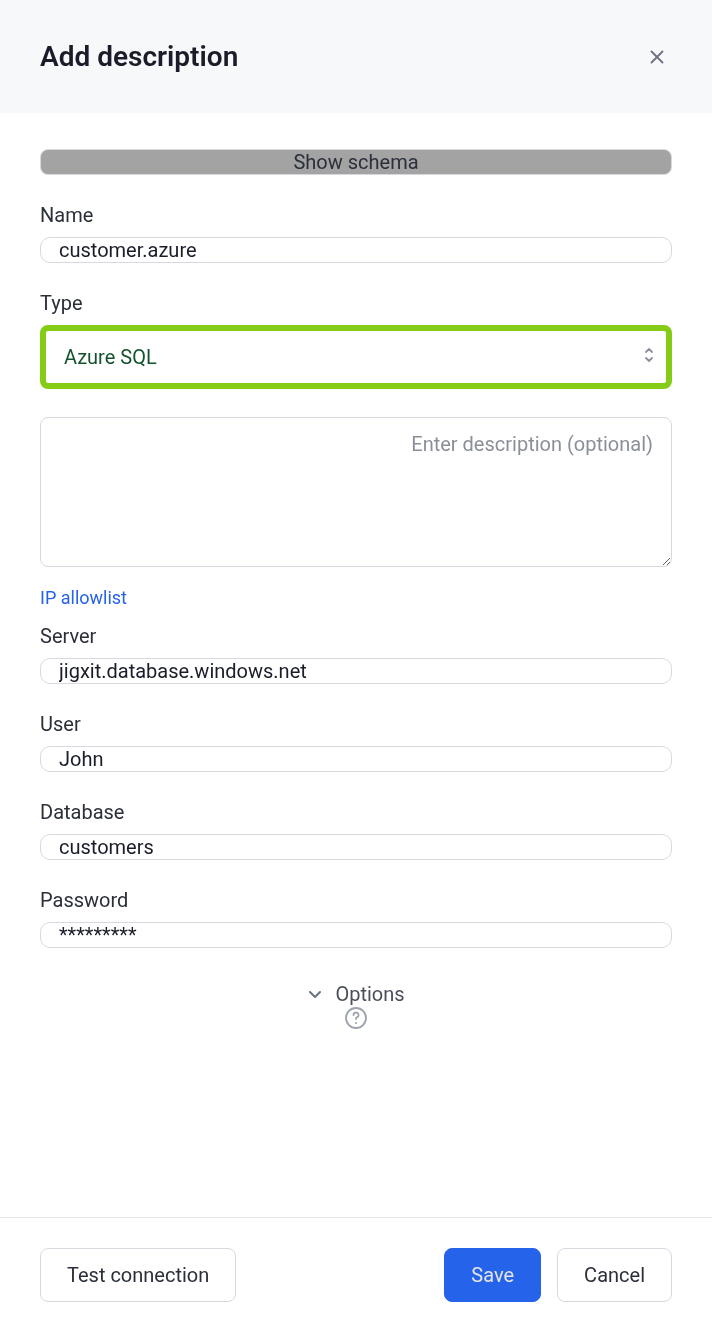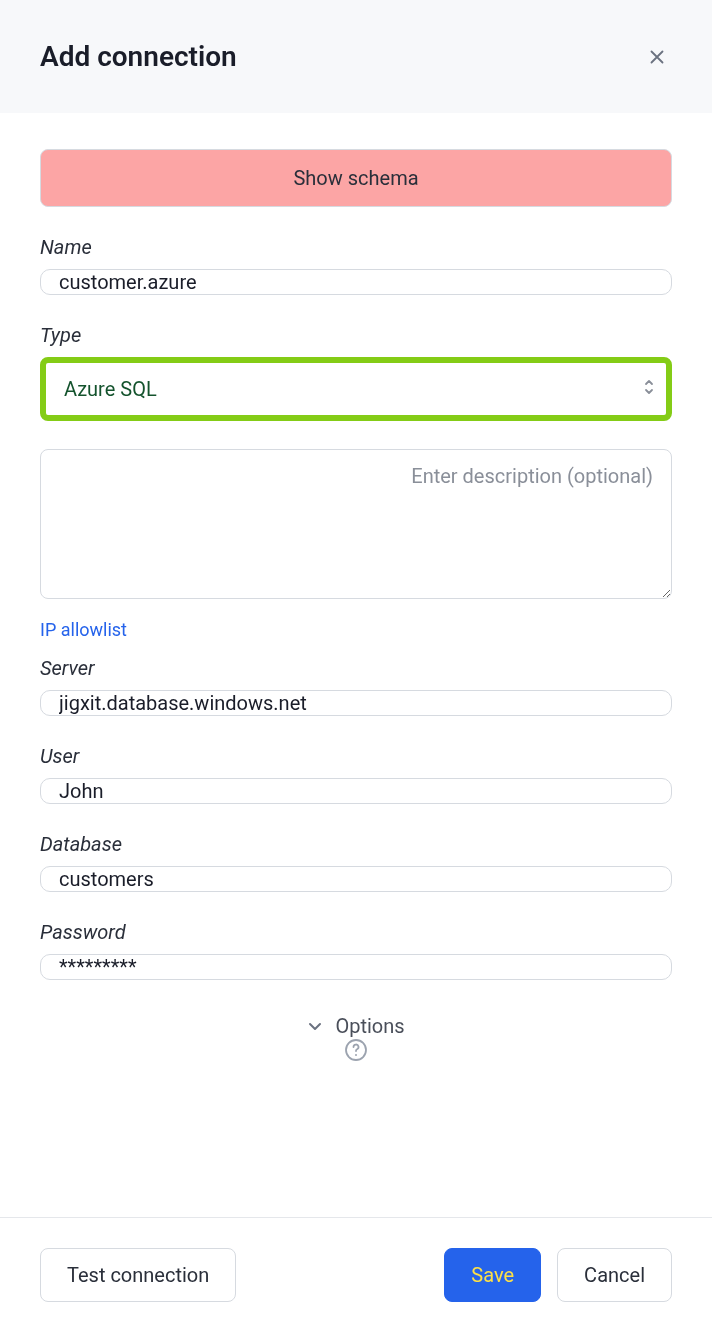--- a/index.html
+++ b/index.html
@@ -46,41 +46,39 @@
   stroke: #6b7280;
   stroke-width: 2;
 }
 
 .content {
   padding: 36px 40px 0 40px;
 }
 
 .show-schema-btn {
   width: 100%;
-  padding: 16px;
-  background: #fca5a5;
+  background: #a3a3a3;
   border: 1px solid #d6dae0;
   border-radius: 8px;
   font-size: 20px;
   color: #2a2f3a;
   cursor: pointer;
   font-family: inherit;
 }
 
 .field {
   margin-top: 28px;
 }
 
 .field-label {
   display: block;
   font-size: 20px;
   color: #2a2f3a;
   margin-bottom: 10px;
   font-weight: 400;
-  font-style: italic;
 }
 
 .text-input {
   width: 100%;
   padding: 0 18px;
   font-size: 20px;
   border: 1px solid #d6dae0;
   border-radius: 10px;
   color: #1a1d29;
   font-family: inherit;
@@ -216,28 +214,28 @@
   cursor: pointer;
   font-family: inherit;
   border: 1px solid #d6dae0;
   background: #ffffff;
   color: #2a2f3a;
 }
 
 .btn-primary {
   background: #2563eb;
   border-color: #2563eb;
-  color: #fde047;
+  color: #e5e5e5;
 }
 </style>
 </head>
 <body>
 
 <div class="header">
-  <div class="header-title">Add connection</div>
+  <div class="header-title">Add description</div>
   <button class="close-btn">
     <svg viewBox="0 0 24 24" fill="none">
       <path d="M6 6L18 18M6 18L18 6" stroke-linecap="round"></path>
     </svg>
   </button>
 </div>
 
 <div class="content">
 
   <button class="show-schema-btn">Show schema</button>

